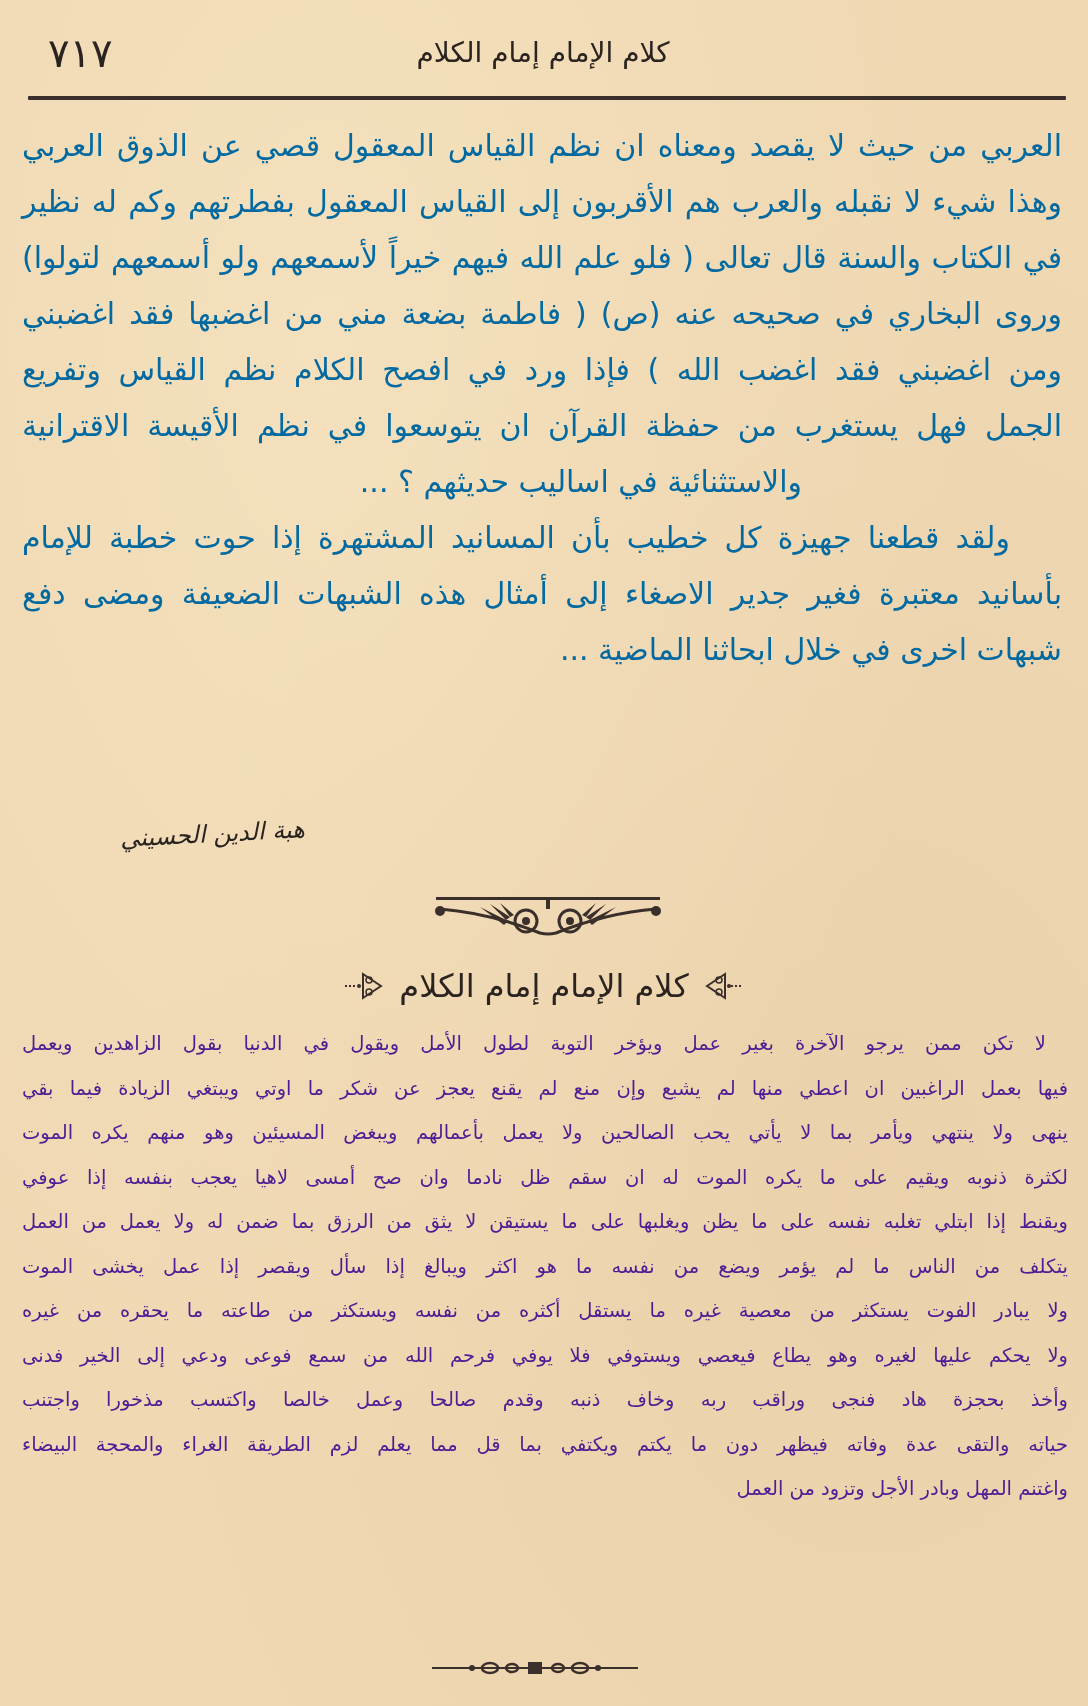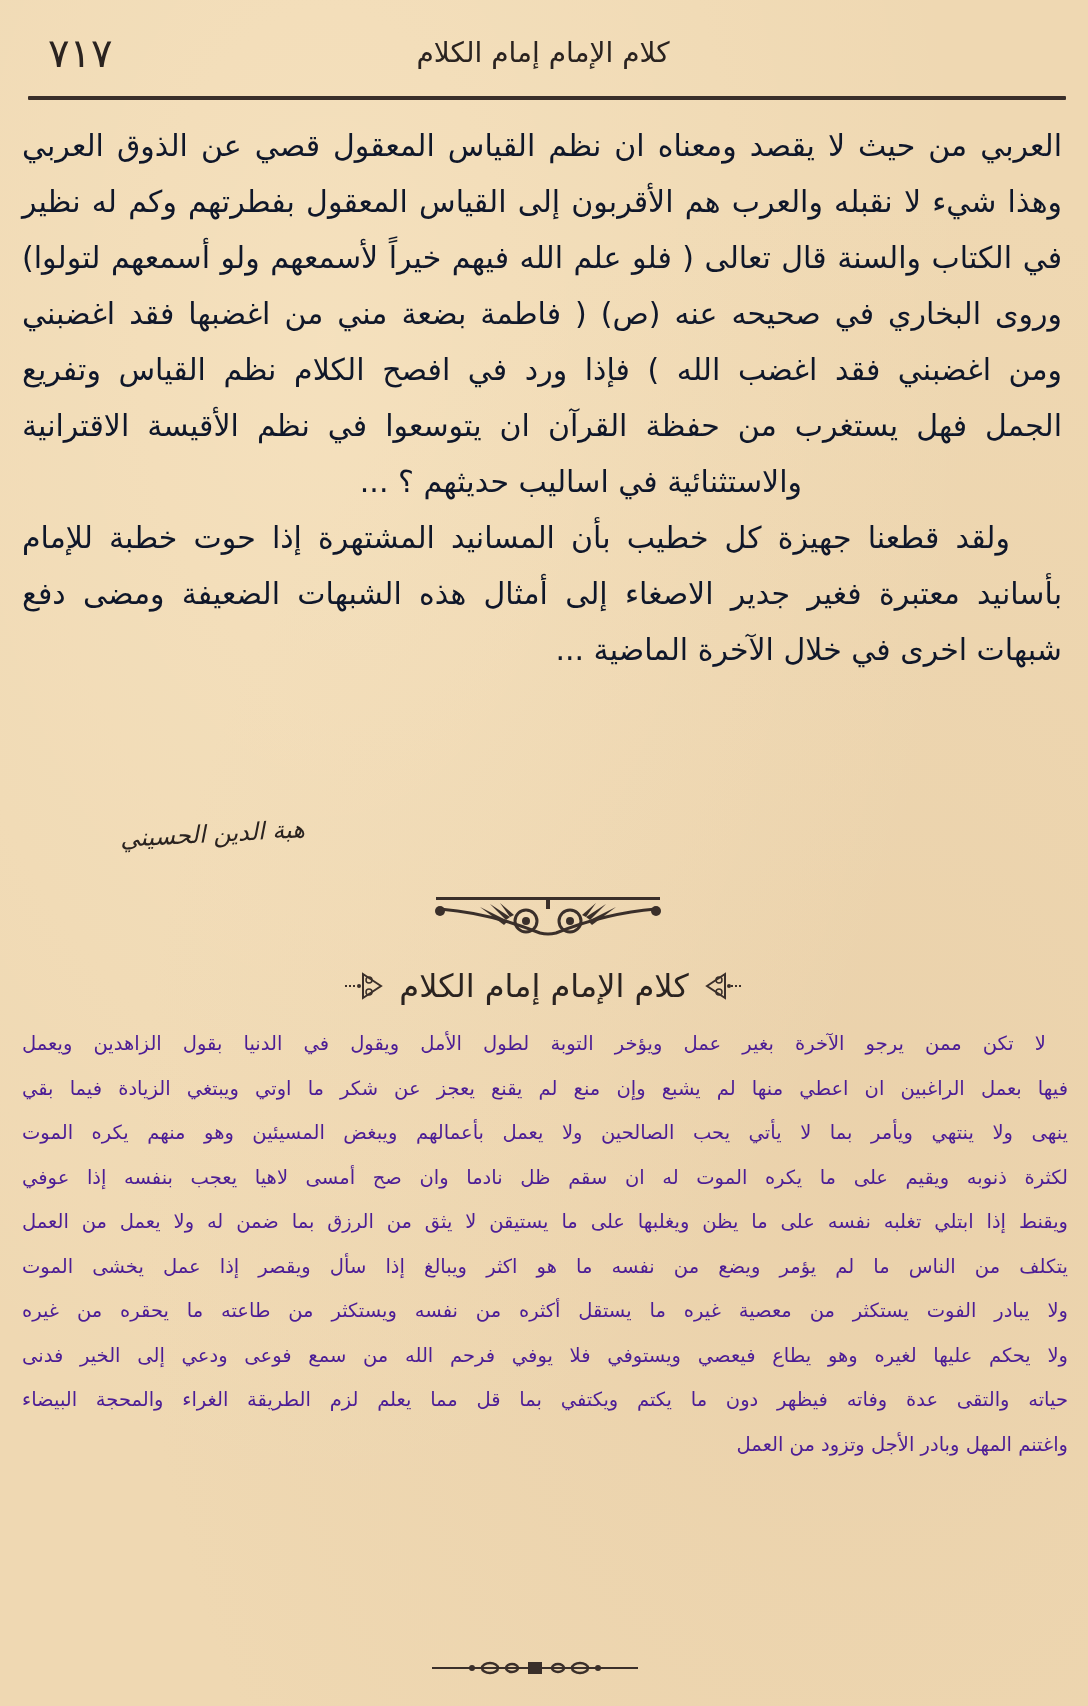--- a/index.html
+++ b/index.html
@@ -61,21 +61,21 @@
     }
     
     .main-text {
       position: absolute;
       left: 22px;
       right: 26px;
       top: 118px;
       direction: rtl;
       font-family: "DejaVu Sans", sans-serif;
       font-size: 30px;
-      color: #0f172a;
+      color: #0369a1;
     }
     .main-line {
       height: 56px;
       line-height: 56px;
       white-space: nowrap;
       text-align: justify;
       text-align-last: justify;
     }
     .main-line.last {
       text-align-last: right;
@@ -170,21 +170,21 @@
   <div class="main-text">
     <div class="main-line">العربي من حيث لا يقصد ومعناه ان نظم القياس المعقول قصي عن الذوق العربي</div>
     <div class="main-line">وهذا شيء لا نقبله والعرب هم الأقربون إلى القياس المعقول بفطرتهم وكم له نظير</div>
     <div class="main-line">في الكتاب والسنة قال تعالى ( فلو علم الله فيهم خيراً لأسمعهم ولو أسمعهم لتولوا)</div>
     <div class="main-line">وروى البخاري في صحيحه عنه (ص) ( فاطمة بضعة مني من اغضبها فقد اغضبني</div>
     <div class="main-line">ومن اغضبني فقد اغضب الله ) فإذا ورد في افصح الكلام نظم القياس وتفريع</div>
     <div class="main-line">الجمل فهل يستغرب من حفظة القرآن ان يتوسعوا في نظم الأقيسة الاقترانية</div>
     <div class="main-line last indent" style="padding-right:260px;">والاستثنائية في اساليب حديثهم ؟ ...</div>
     <div class="main-line indent">ولقد قطعنا جهيزة كل خطيب بأن المسانيد المشتهرة إذا حوت خطبة للإمام</div>
     <div class="main-line">بأسانيد معتبرة فغير جدير الاصغاء إلى أمثال هذه الشبهات الضعيفة ومضى دفع</div>
-    <div class="main-line last">شبهات اخرى في خلال الآخرة الماضية ...</div>
+    <div class="main-line last">شبهات اخرى في خلال ابحاثنا الماضية ...</div>
   </div>
 
   <div class="signature">هبة الدين الحسيني</div>
 
   <svg class="ornament-top" viewBox="0 0 236 46">
     <rect x="6" y="2" width="224" height="3" fill="#3a2f2a"></rect>
     <path d="M10 14 Q60 18 110 38 Q118 40 126 38 Q176 18 226 14" fill="none" stroke="#3a2f2a" stroke-width="3"></path>
     <circle cx="10" cy="16" r="5" fill="#3a2f2a"></circle>
     <circle cx="226" cy="16" r="5" fill="#3a2f2a"></circle>
     <circle cx="96" cy="26" r="11" fill="none" stroke="#3a2f2a" stroke-width="3"></circle>
@@ -222,20 +222,21 @@
 
   <div class="small-text">
     <div class="small-line" style="padding-right:22px;">لا تكن ممن يرجو الآخرة بغير عمل ويؤخر التوبة لطول الأمل ويقول في الدنيا بقول الزاهدين ويعمل</div>
     <div class="small-line">فيها بعمل الراغبين ان اعطي منها لم يشبع وإن منع لم يقنع يعجز عن شكر ما اوتي ويبتغي الزيادة فيما بقي</div>
     <div class="small-line">ينهى ولا ينتهي ويأمر بما لا يأتي يحب الصالحين ولا يعمل بأعمالهم ويبغض المسيئين وهو منهم يكره الموت</div>
     <div class="small-line">لكثرة ذنوبه ويقيم على ما يكره الموت له ان سقم ظل نادما وان صح أمسى لاهيا يعجب بنفسه إذا عوفي</div>
     <div class="small-line">ويقنط إذا ابتلي تغلبه نفسه على ما يظن ويغلبها على ما يستيقن لا يثق من الرزق بما ضمن له ولا يعمل من العمل</div>
     <div class="small-line">يتكلف من الناس ما لم يؤمر ويضع من نفسه ما هو اكثر ويبالغ إذا سأل ويقصر إذا عمل يخشى الموت</div>
     <div class="small-line">ولا يبادر الفوت يستكثر من معصية غيره ما يستقل أكثره من نفسه ويستكثر من طاعته ما يحقره من غيره</div>
     <div class="small-line">ولا يحكم عليها لغيره وهو يطاع فيعصي ويستوفي فلا يوفي فرحم الله من سمع فوعى ودعي إلى الخير فدنى</div>
+    <div class="small-line">وأخذ بحجزة هاد فنجى وراقب ربه وخاف ذنبه وقدم صالحا وعمل خالصا واكتسب مذخورا واجتنب</div>
     <div class="small-line">حياته والتقى عدة وفاته فيظهر دون ما يكتم ويكتفي بما قل مما يعلم لزم الطريقة الغراء والمحجة البيضاء</div>
     <div class="small-line last">واغتنم المهل وبادر الأجل وتزود من العمل</div>
   </div>
 
   <svg class="ornament-bottom" viewBox="0 0 210 18">
     <line x1="2" y1="9" x2="208" y2="9" stroke="#3a2f2a" stroke-width="2"></line>
     <g fill="none" stroke="#3a2f2a" stroke-width="2.5">
       <ellipse cx="60" cy="9" rx="8" ry="5"></ellipse>
       <ellipse cx="150" cy="9" rx="8" ry="5"></ellipse>
       <ellipse cx="82" cy="9" rx="6" ry="4"></ellipse>

